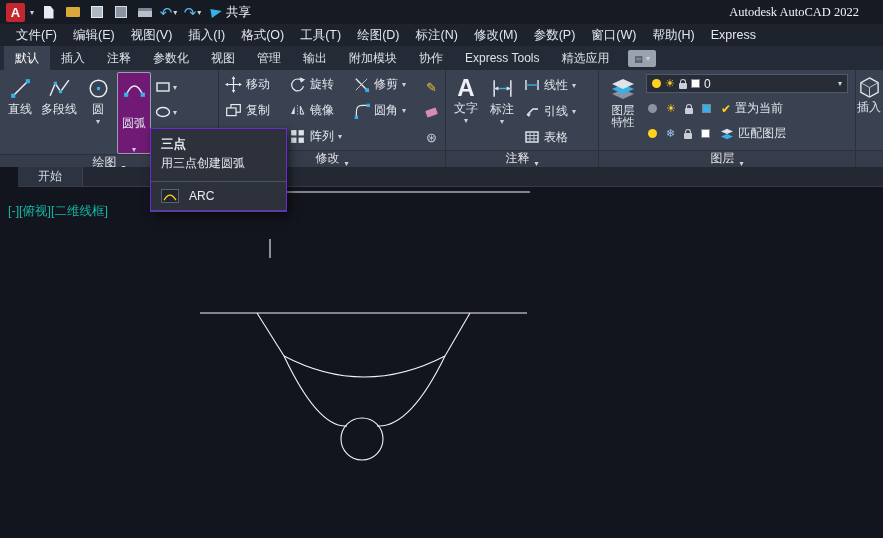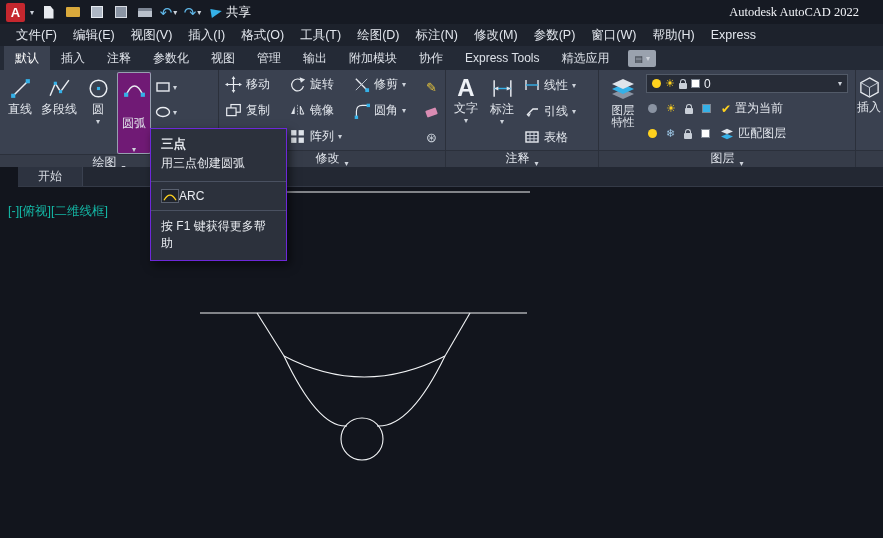--- a/index.html
+++ b/index.html
@@ -105,21 +105,21 @@
   .vp-label{position:absolute;left:8px;top:16px;font-size:12.5px;color:#14b8a6;}
   .canvas svg{position:absolute;left:0;top:0;}
   .canvas svg path{stroke:#f2f4f6;fill:none;stroke-width:1.1;}
 
   
   .tooltip{position:absolute;left:150px;top:128px;width:137px;background:#2c313c;
     border:1px solid #6d28d9;color:#e8ebf0;z-index:60;box-shadow:3px 4px 9px rgba(0,0,0,.55);font-size:12px;}
   .tt-title{padding:7px 10px 2px;font-weight:bold;font-size:12.5px;}
   .tt-desc{padding:0 10px 9px;}
   .tt-div{height:1px;background:#4a5161;}
-  .tt-cmd{display:flex;align-items:center;gap:0;padding:7px 10px;}
+  .tt-cmd{display:flex;align-items:center;gap:10px;padding:7px 10px;}
   .tt-help{padding:7px 10px 8px;}
 </style>
 </head>
 <body>
 
 <div class="titlebar">
   <div class="logo">A</div>
   <span class="tcaret">▾</span>
   <div class="qat">
       <span class="i-doc"></span>
@@ -489,14 +489,13 @@
   <div class="tt-title">三点</div>
   <div class="tt-desc">用三点创建圆弧</div>
   <div class="tt-div"></div>
   <div class="tt-cmd">
     <svg width="18" height="14" viewBox="0 0 18 14" style="background:#20242c;border:1px solid #5a6170;">
       <path d="M2 12 Q9 0 16 12" style="stroke:#ffd21e;fill:none;stroke-width:1.5"></path>
     </svg>
     <span>ARC</span>
   </div>
   <div class="tt-div"></div>
-  <div class="tt-help">按 F1 键获得更多帮助</div>
 </div>
 
 </body></html>

